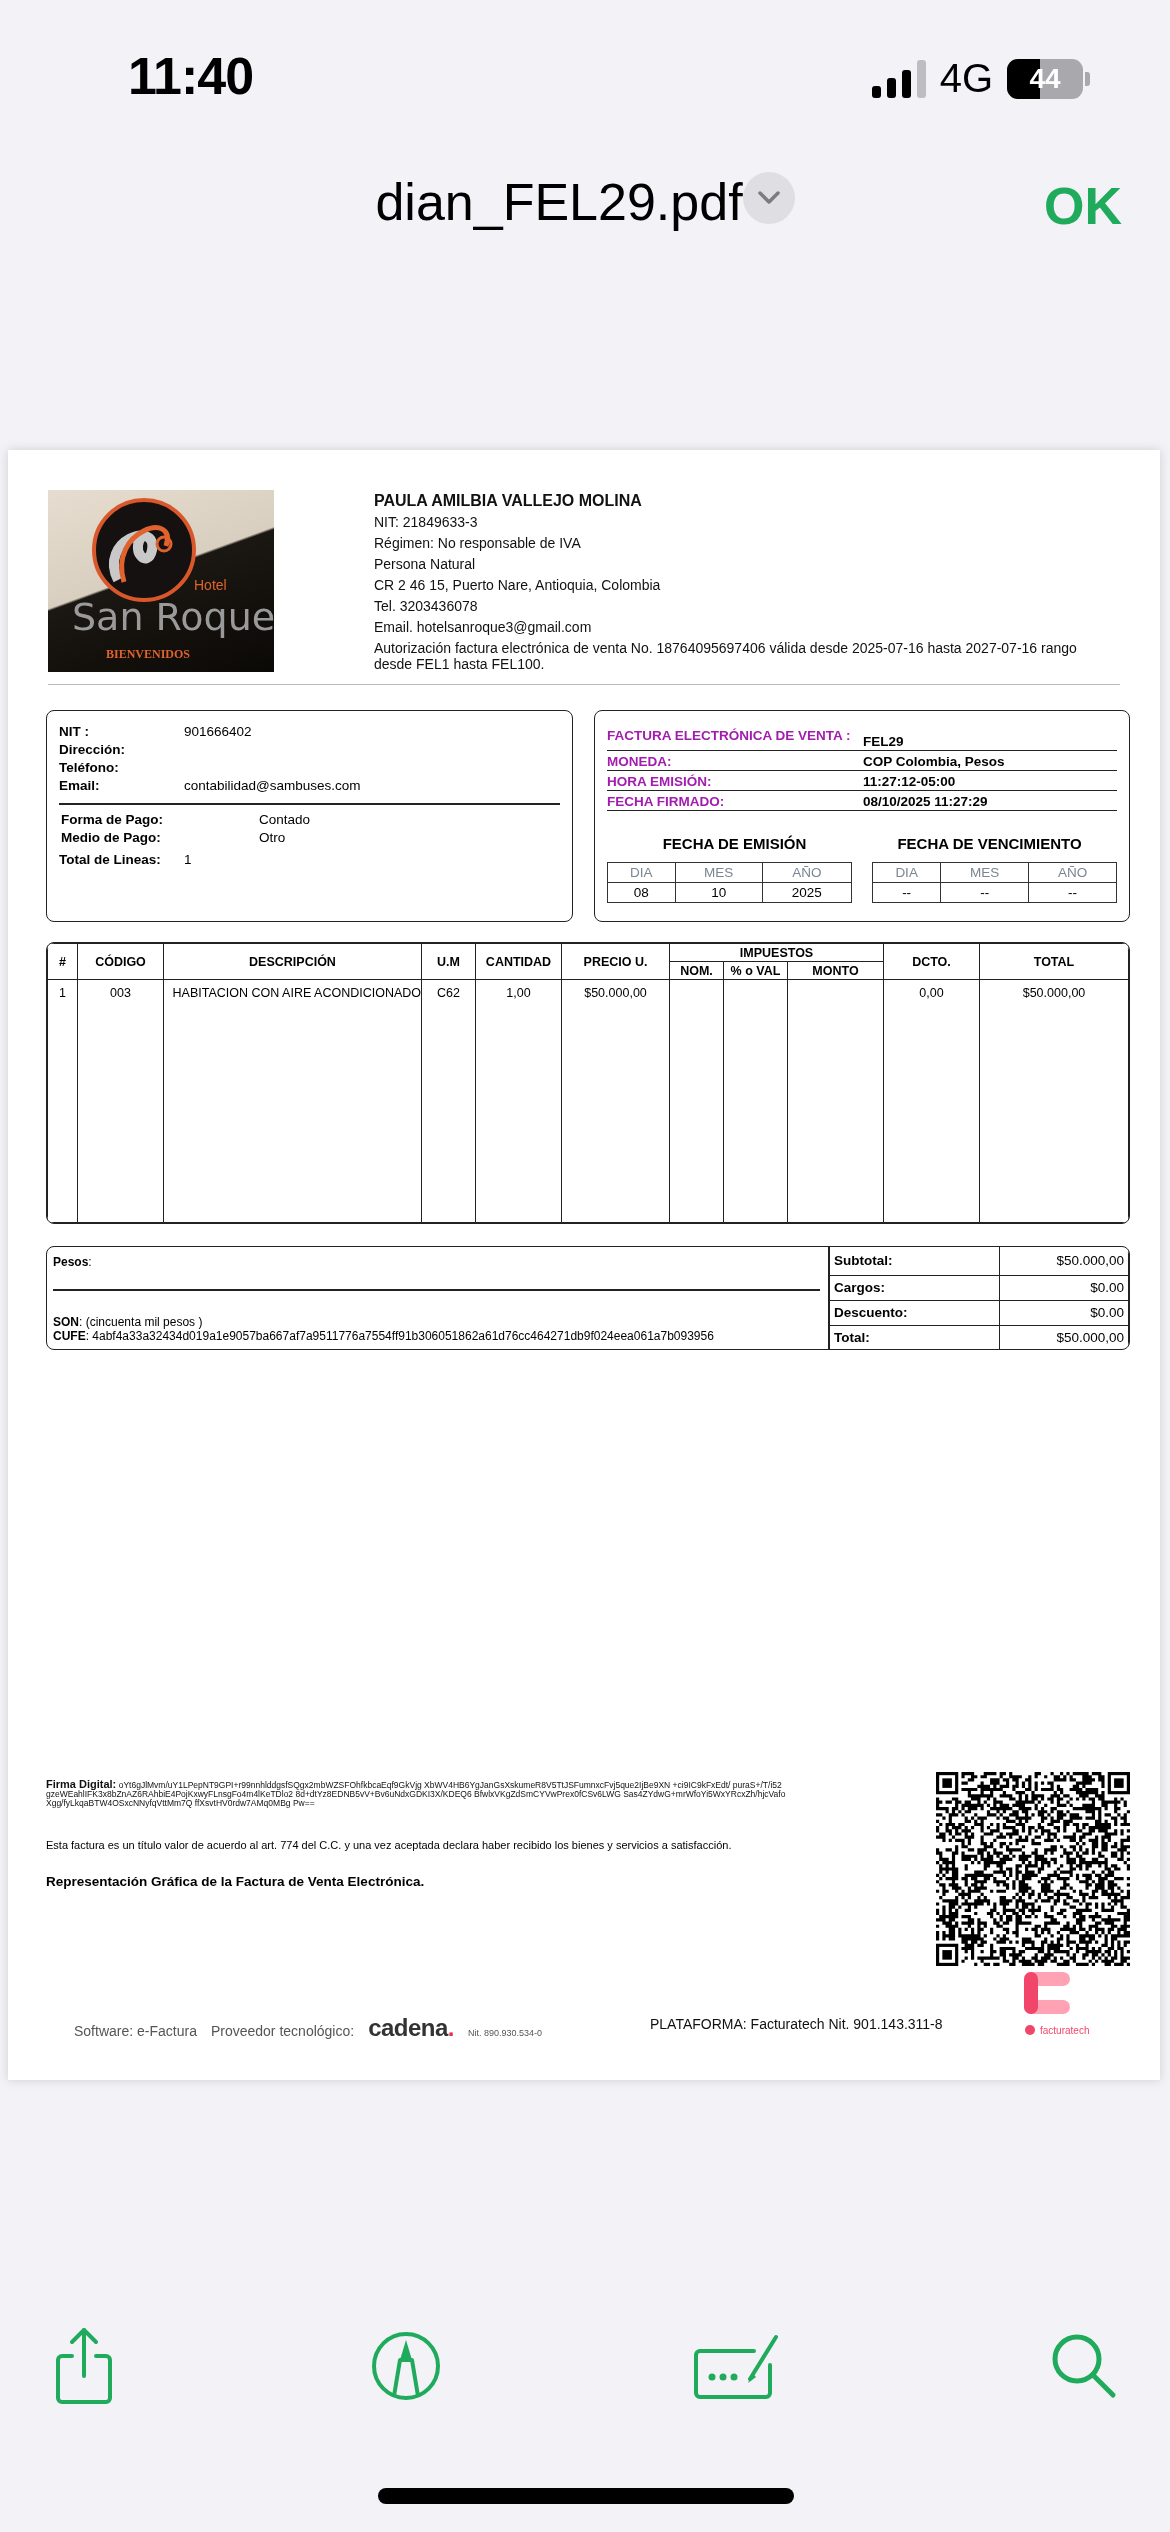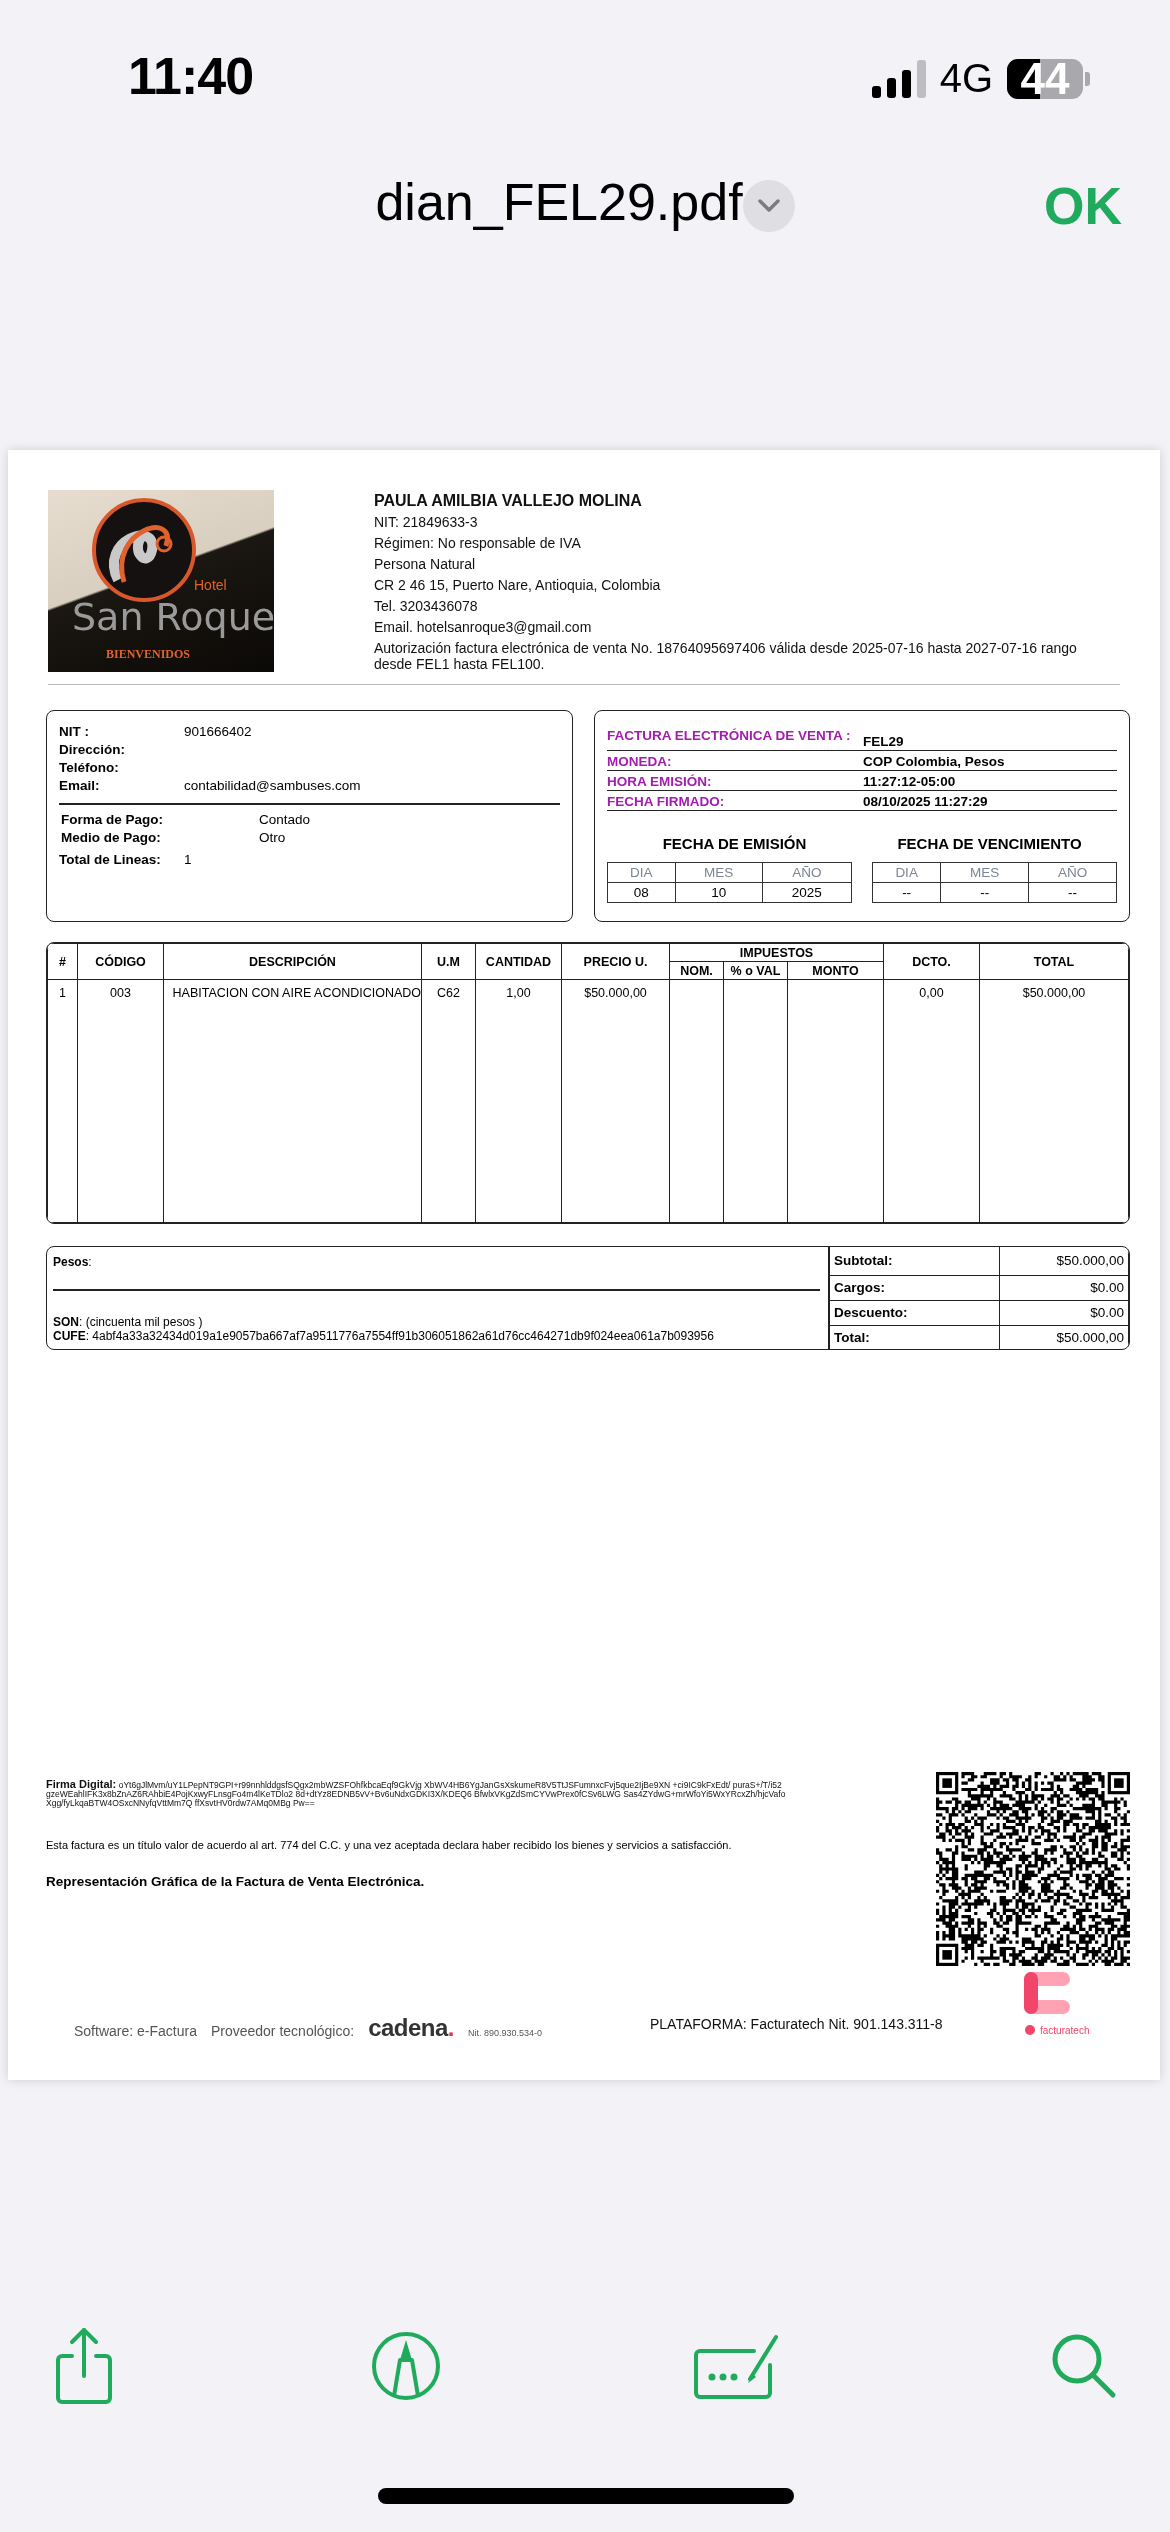--- a/index.html
+++ b/index.html
@@ -8,26 +8,26 @@
 
   
   .status-time { position: absolute; left: 128px; top: 46px; font-size: 52px; font-weight: 700; letter-spacing: -1px; }
   .status-right { position: absolute; right: 80px; top: 56px; display: flex; align-items: center; gap: 14px; }
   .signal { display: flex; align-items: flex-end; gap: 6px; height: 38px; }
   .signal span { width: 9px; background: #000; border-radius: 3px; }
   .signal span.dim { background: #bdbdc2; }
   .net { font-size: 40px; font-weight: 500; }
   .battery { position: relative; width: 76px; height: 40px; border-radius: 11px; background: #a8a8ad; overflow: hidden; display: flex; align-items: center; justify-content: center; }
   .battery .fill { position: absolute; left: 0; top: 0; bottom: 0; width: 44%; background: #000; }
-  .battery .pct { position: relative; color: #fff; font-weight: 700; font-size: 44px; }
+  .battery .pct { position: relative; color: #fff; font-weight: 700; font-size: 28px; }
   .battery-nub { width: 5px; height: 14px; background: #a8a8ad; border-radius: 0 3px 3px 0; margin-left: -12px; }
 
   
   .doc-title { position: absolute; left: 0; right: 0; top: 172px; text-align: center; font-size: 52px; font-weight: 500; }
-  .doc-title .title-wrap { display: inline-flex; align-items: flex-end; }
+  .doc-title .title-wrap { display: inline-flex; align-items: flex-start; }
   .chev { width: 52px; height: 52px; border-radius: 50%; background: #dedee3; display: inline-flex; align-items: center; justify-content: center; }
   .ok-btn { position: absolute; right: 48px; top: 176px; font-size: 52px; font-weight: 700; color: #1faa5c; }
 
   
   .page { position: absolute; left: 8px; top: 450px; width: 1152px; height: 1630px; background: #fff; box-shadow: 0 0 10px rgba(0,0,0,0.15); }
   .logo { position: absolute; left: 40px; top: 40px; width: 226px; height: 182px; overflow: hidden; background: linear-gradient(160deg, #e6ddd0 0%, #d9cfc0 45%, #1b1712 46%, #0b0906 100%); }
   .issuer { position: absolute; left: 366px; top: 40px; font-size: 14px; line-height: 21px; color: #111; width: 740px; }
   .issuer .name { font-weight: 700; font-size: 16px; margin-bottom: 1px; }
   .issuer .auth { line-height: 16px; margin-top: 2px; }
   .hr-top { position: absolute; left: 40px; right: 40px; top: 234px; height: 1px; background: #bbb; }

